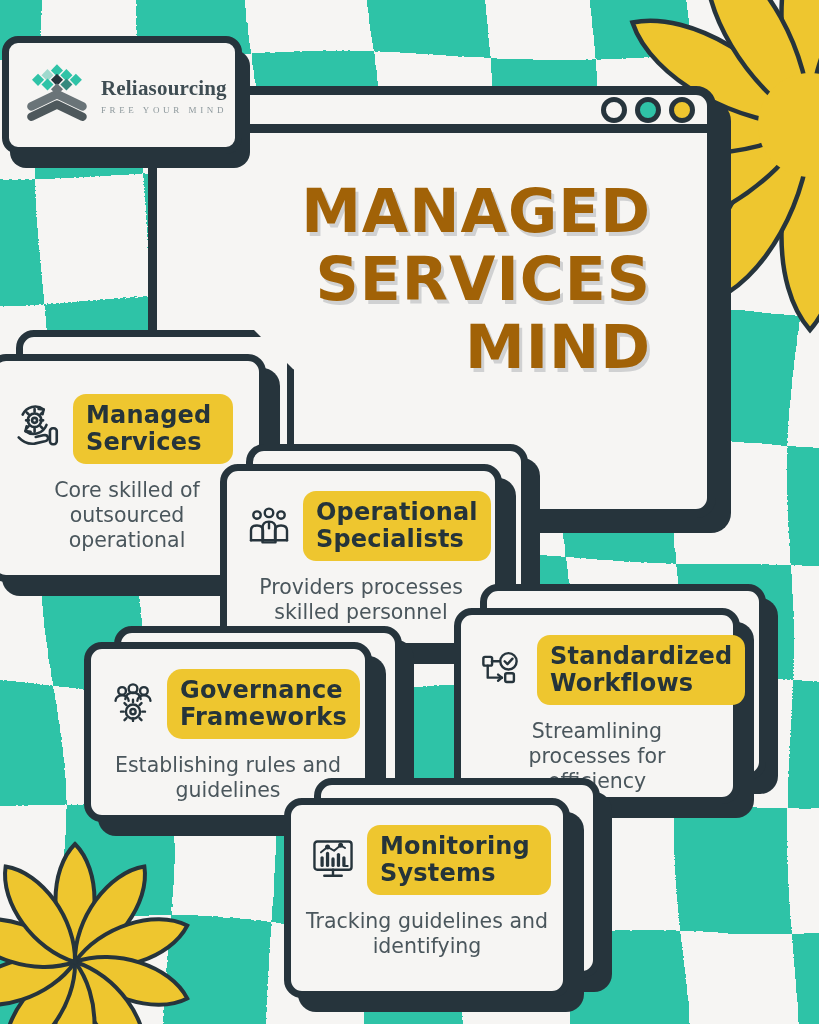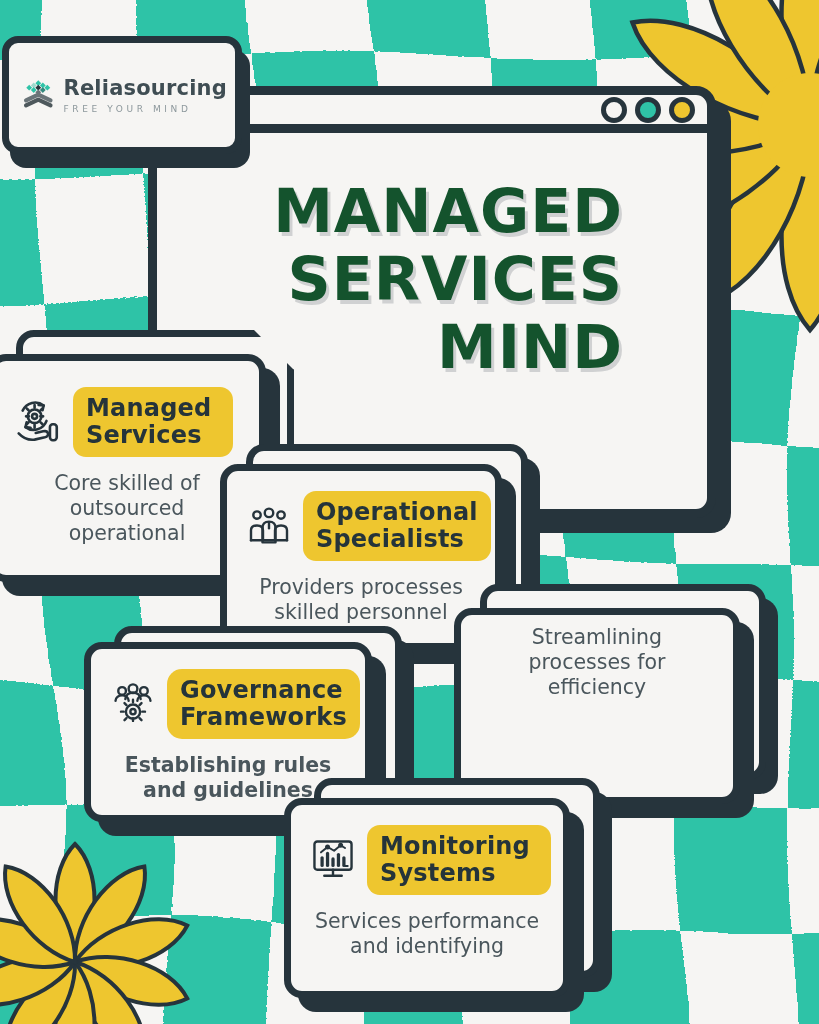--- a/index.html
+++ b/index.html
@@ -15,43 +15,43 @@
   .bg-svg { position:absolute; left:0; top:0; z-index:1; }
   .flower { position:absolute; z-index:2; }
   .flower.top-right { left:595px; top:-95px; }
   .flower.bottom-left { left:-65px; top:822px; }
 
   
   .logo-card {
     position:absolute; left:2px; top:36px; width:240px; height:118px;
     background:#f6f5f3; border:7px solid #26343c; border-radius:16px;
     box-shadow:8px 14px 0 0 #26343c; z-index:40;
-    display:flex; align-items:center; gap:8px; padding:6px 8px 6px 12px;
+    display:flex; align-items:center; gap:8px; padding:6px 8px 6px 12px;font-family:Liberation Serif, serif;
   }
   .logo-text .brand-name { font-size:21px; font-weight:bold; color:#3f4d53; letter-spacing:.2px; }
   .logo-text .brand-tagline { font-size:9px; color:#8d989c; letter-spacing:3.6px; margin-top:4px; white-space:nowrap; }
 
   
   .browser {
     position:absolute; left:148px; top:86px; width:568px; height:432px;
     background:#f6f5f3; border:9px solid #26343c; border-radius:20px;
     box-shadow:15px 15px 0 0 #26343c; z-index:10;
   }
   .browser-bar {
     height:38px; border-bottom:9px solid #26343c;
     display:flex; align-items:center; justify-content:flex-end; gap:8px; padding-right:12px;
   }
   .dot { width:26px; height:26px; border:5px solid #26343c; border-radius:50%; }
   .dot-white { background:#f6f5f3; }
   .dot-teal  { background:#2fc3a7; }
   .dot-yellow{ background:#eec62f; }
   .main-title {
-    margin-top:44px; padding-right:84px; text-align:right;
+    margin-top:44px; padding-right:56px; text-align:right;
     font-size:60px; line-height:68px; font-weight:bold; letter-spacing:1px;
-    color:#14532d; text-shadow:3px 4px 0 rgba(38,52,60,.18);
+    color:#a16207; text-shadow:3px 4px 0 rgba(38,52,60,.18);
   }
 
   
   .card-stack { position:absolute; }
   .card-echo {
     position:absolute; width:100%; height:100%;
     background:#f6f5f3; border:7px solid #26343c; border-radius:18px;
     box-shadow:12px 14px 0 0 #26343c;
   }
   .card {
@@ -83,24 +83,24 @@
   #stack-5 { left:284px; top:798px; width:286px; height:200px; z-index:26; }
 
   #stack-1 .card-echo { left:28px; top:-24px; clip-path:polygon(0 0, calc(100% - 40px) 0, 100% 40px, 100% 100%, 0 100%); }
   #stack-2 .card-echo { left:26px; top:-20px; }
   #stack-3 .card-echo { left:30px; top:-16px; }
   #stack-4 .card-echo { left:26px; top:-24px; }
   #stack-5 .card-echo { left:30px; top:-20px; }
 
   #stack-1 .card-body { width:215px; }
   #stack-2 .card-body { width:250px; }
-  #stack-3 .card-body { width:250px;font-weight:bold; }
+  #stack-3 .card-body { width:250px; }
   #stack-4 .card-body { width:185px; }
   #stack-5 .card-body { width:250px; }
-  #stack-1 .badge { max-width:160px; }
+  #stack-1 .badge { max-width:160px;margin-top:7px; }
   #stack-2 .badge { max-width:200px; }
   #stack-3 .badge { max-width:205px;border-radius:15px; }
   #stack-4 .badge { max-width:220px; }
   #stack-5 .badge { max-width:190px; }
   #stack-1 .card-head { padding-top:26px; }
 
   .icon-svg { display:block; }
 </style>
 </head>
 <body>
@@ -300,20 +300,34 @@
         </svg>
         <div class="badge">Governance Frameworks</div>
       </div>
       <div class="card-body">Establishing rules and guidelines</div>
     </div>
   </div>
 
   <div class="card-stack" id="stack-4">
     <div class="card-echo"></div>
     <div class="card">
+      <div class="card-head">
+        <svg class="icon-svg card-icon" width="48" height="48" viewBox="0 0 44 44">
+          <g fill="none" stroke="#26343c" stroke-width="2.2" stroke-linecap="round" stroke-linejoin="round">
+            <rect x="4" y="10" width="8" height="8" rx="1.5"></rect>
+            <path d="M12,14 H18.5"></path>
+            <circle cx="27" cy="14" r="7.5"></circle>
+            <path d="M23.5,14 l2.6,2.6 l4.6,-5"></path>
+            <path d="M8,18 V29 H21"></path>
+            <path d="M21,29 l-3.5,-2.8 M21,29 l-3.5,2.8"></path>
+            <rect x="24" y="25" width="8" height="8" rx="1.5"></rect>
+          </g>
+        </svg>
+        <div class="badge">Standardized Workflows</div>
+      </div>
       <div class="card-body">Streamlining processes for efficiency</div>
     </div>
   </div>
 
   <div class="card-stack" id="stack-5">
     <div class="card-echo"></div>
     <div class="card">
       <div class="card-head">
         <svg class="icon-svg card-icon" width="48" height="48" viewBox="0 0 44 44">
           <g fill="none" stroke="#26343c" stroke-width="2.2" stroke-linecap="round" stroke-linejoin="round">
@@ -326,17 +340,17 @@
             <path d="M11,15 L17,10 L23,13.5 L29,8.5 L33,11" stroke-width="1.8"></path>
             <circle cx="17" cy="10" r="1.2" fill="#26343c"></circle>
             <circle cx="29" cy="8.5" r="1.2" fill="#26343c"></circle>
             <path d="M22,31 V35"></path>
             <path d="M14,36.5 H30"></path>
             <path d="M33,27.5 h2.5" stroke-width="1.8"></path>
           </g>
         </svg>
         <div class="badge">Monitoring Systems</div>
       </div>
-      <div class="card-body">Services performance and identifying</div>
+      <div class="card-body">Tracking guidelines and identifying</div>
     </div>
   </div>
 
 </div>
 
 </body></html>

